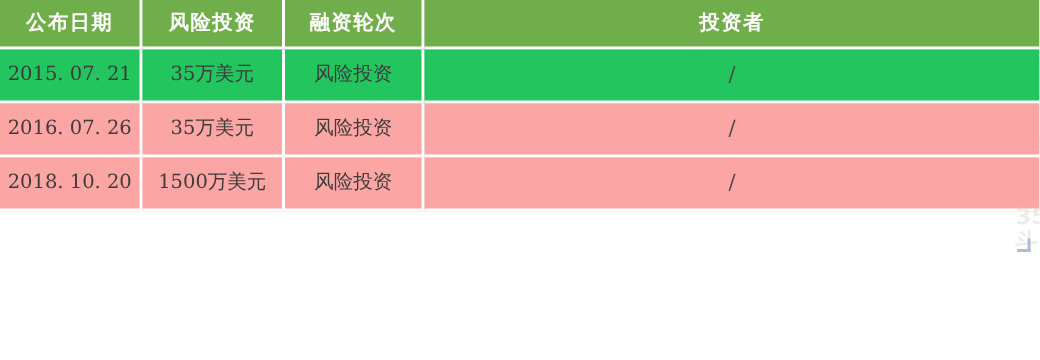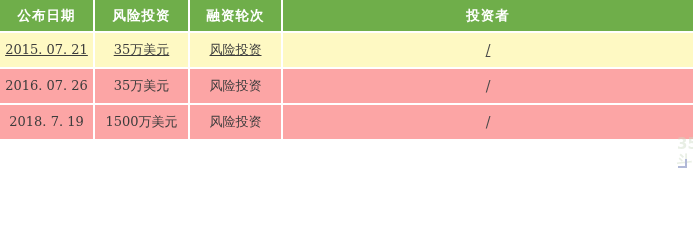--- a/index.html
+++ b/index.html
@@ -62,21 +62,21 @@
     font-size: 13px;
     color: #3c3c3c;
     border-right: 2px solid #ffffff;
     border-bottom: 2px solid #ffffff;
     box-sizing: border-box;
     white-space: nowrap;
     overflow: hidden;
   }
   tbody td:last-child { border-right: none; }
 
-  tbody tr.row-odd  td { background: #fef9c3; text-decoration: underline; }
+  tbody tr.row-odd  td { background: #22c55e; }
   tbody tr.row-even td { background: #fca5a5; }
 
   tbody td.cell-investor {
     font-size: 14px;
     color: #4a4a4a;
   }
 
   
   .watermark {
     position: absolute;
@@ -141,21 +141,21 @@
         <td class="cell-round">风险投资</td>
         <td class="cell-investor">/</td>
       </tr>
       <tr class="row-even">
         <td class="cell-date">2016. 07. 26</td>
         <td class="cell-amount">35万美元</td>
         <td class="cell-round">风险投资</td>
         <td class="cell-investor">/</td>
       </tr>
       <tr class="row-even">
-        <td class="cell-date">2018. 7. 19</td>
+        <td class="cell-date">2018. 10. 20</td>
         <td class="cell-amount">1500万美元</td>
         <td class="cell-round">风险投资</td>
         <td class="cell-investor">/</td>
       </tr>
     </tbody>
   </table>
 
   <div class="watermark">
     <div class="wm-logo">35斗</div>
     <div class="wm-url">www.35dou.com</div>

